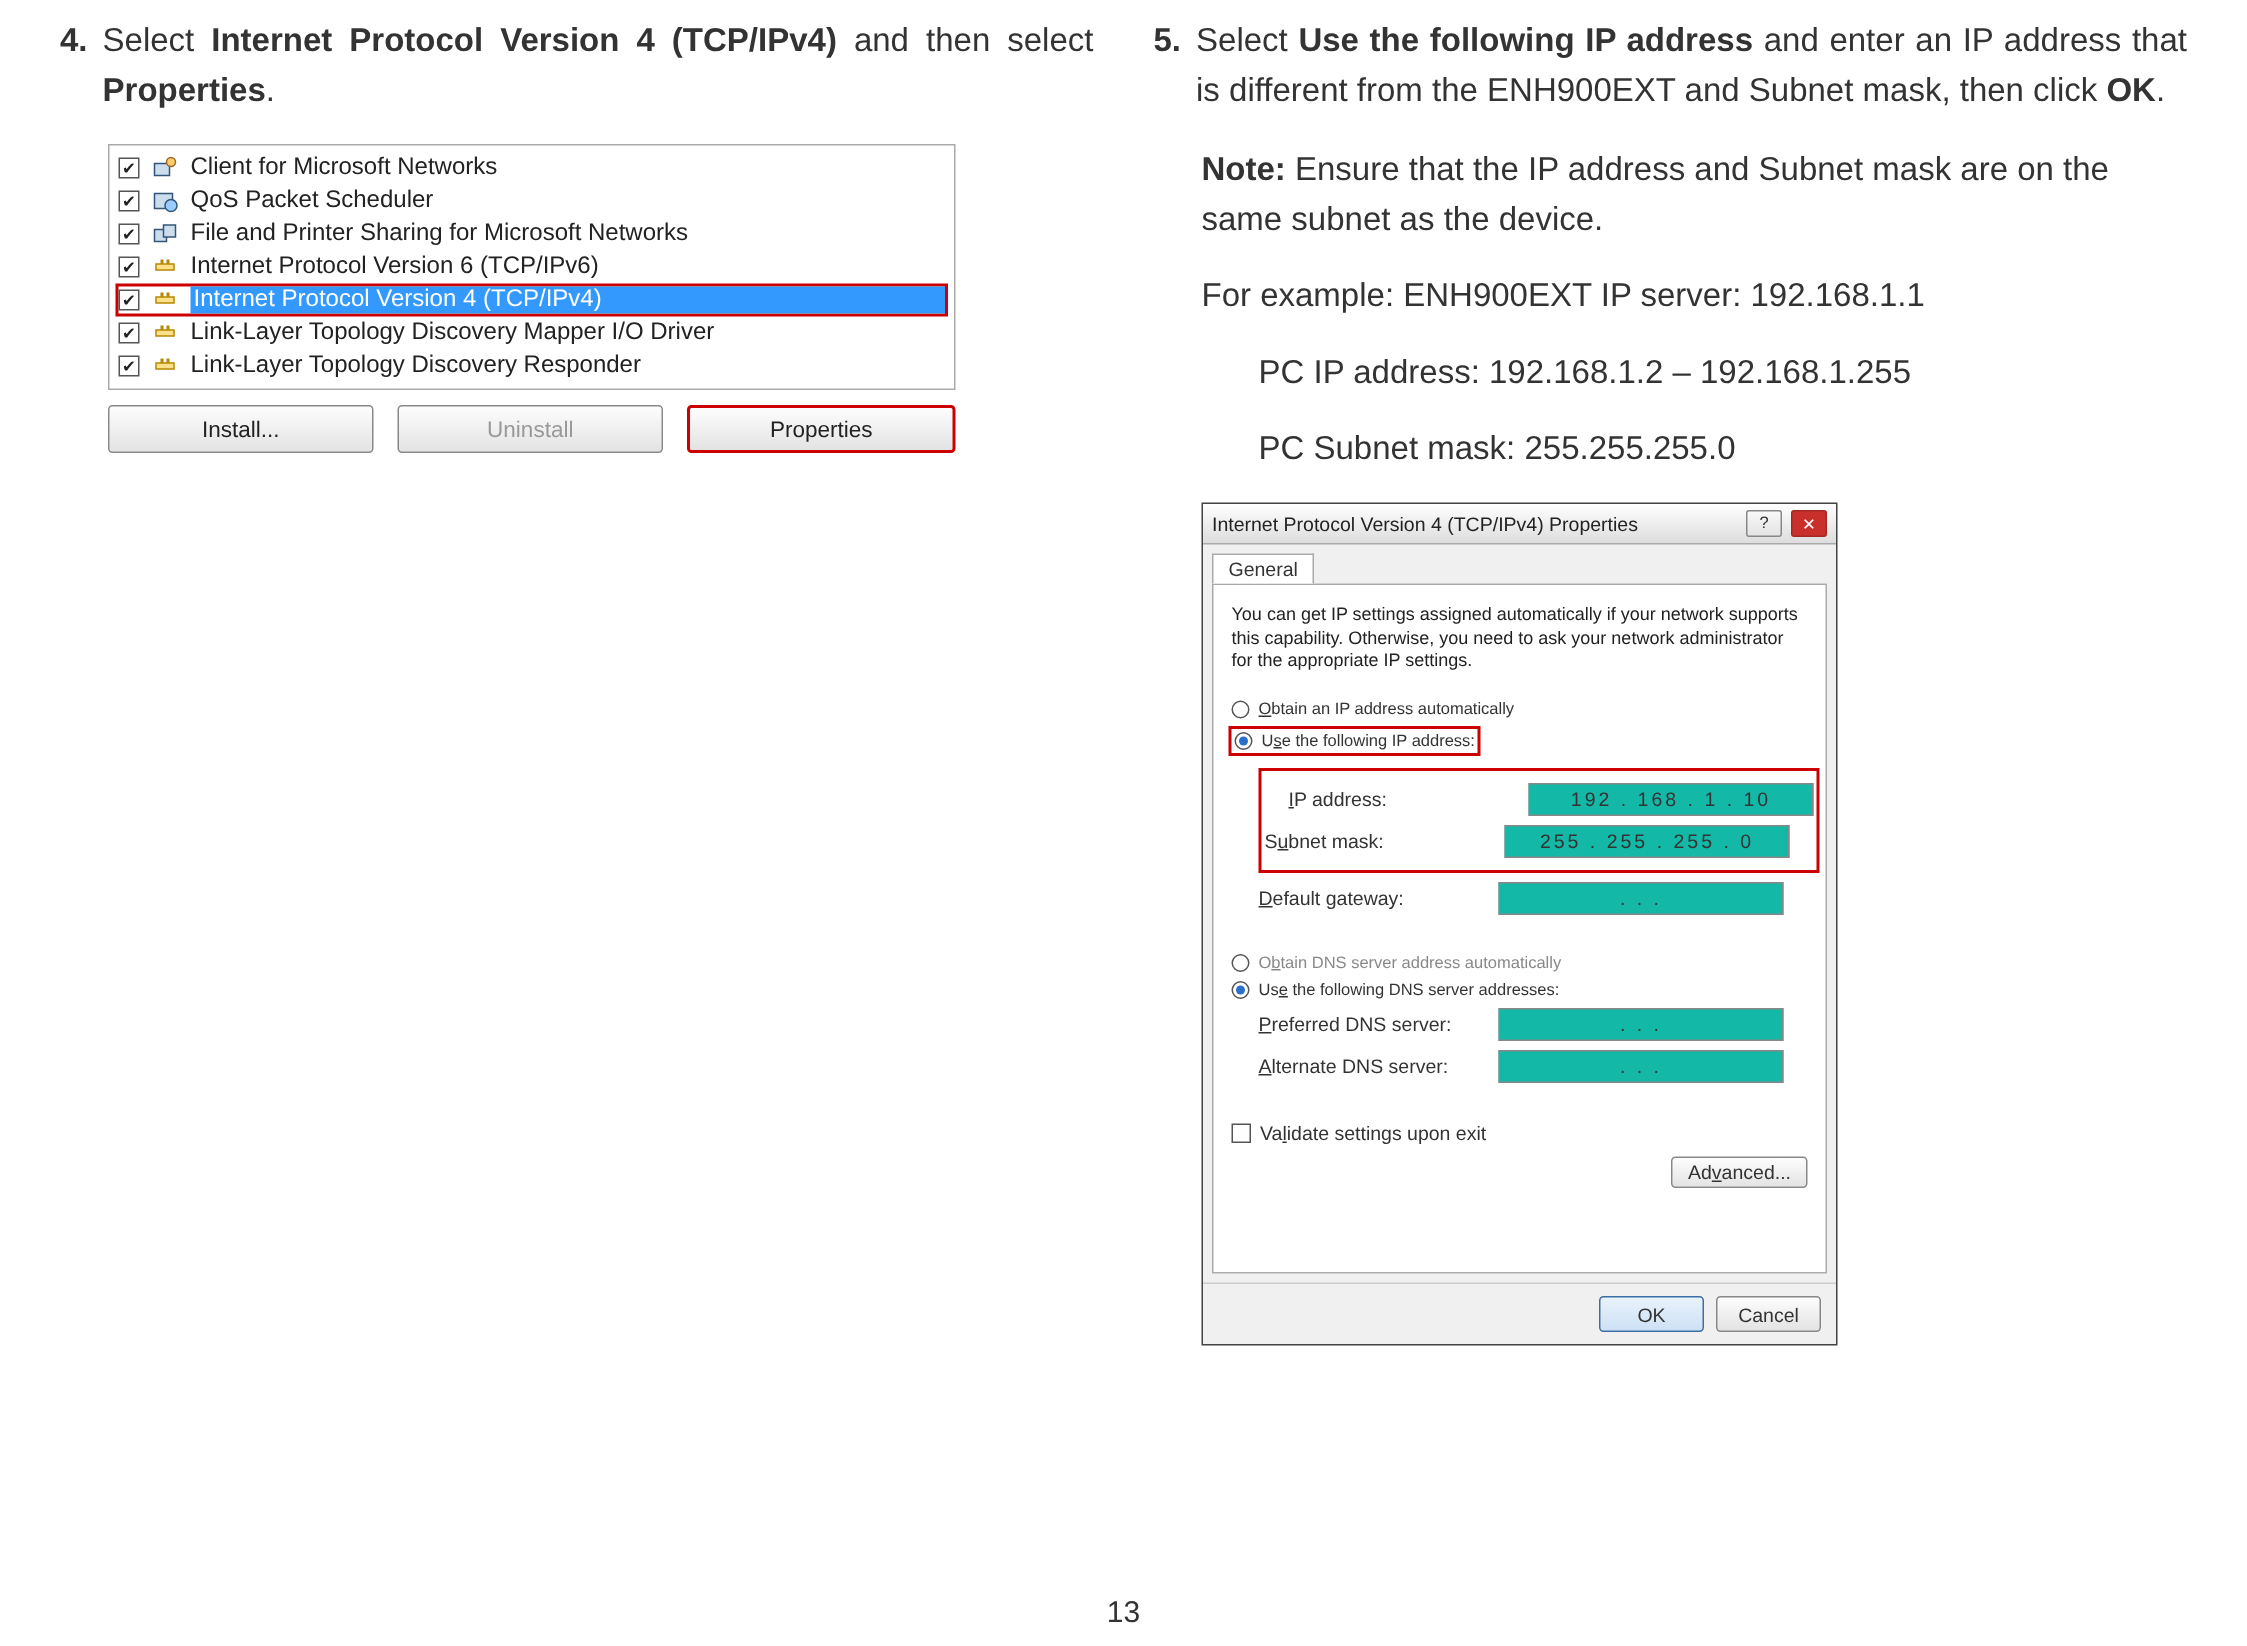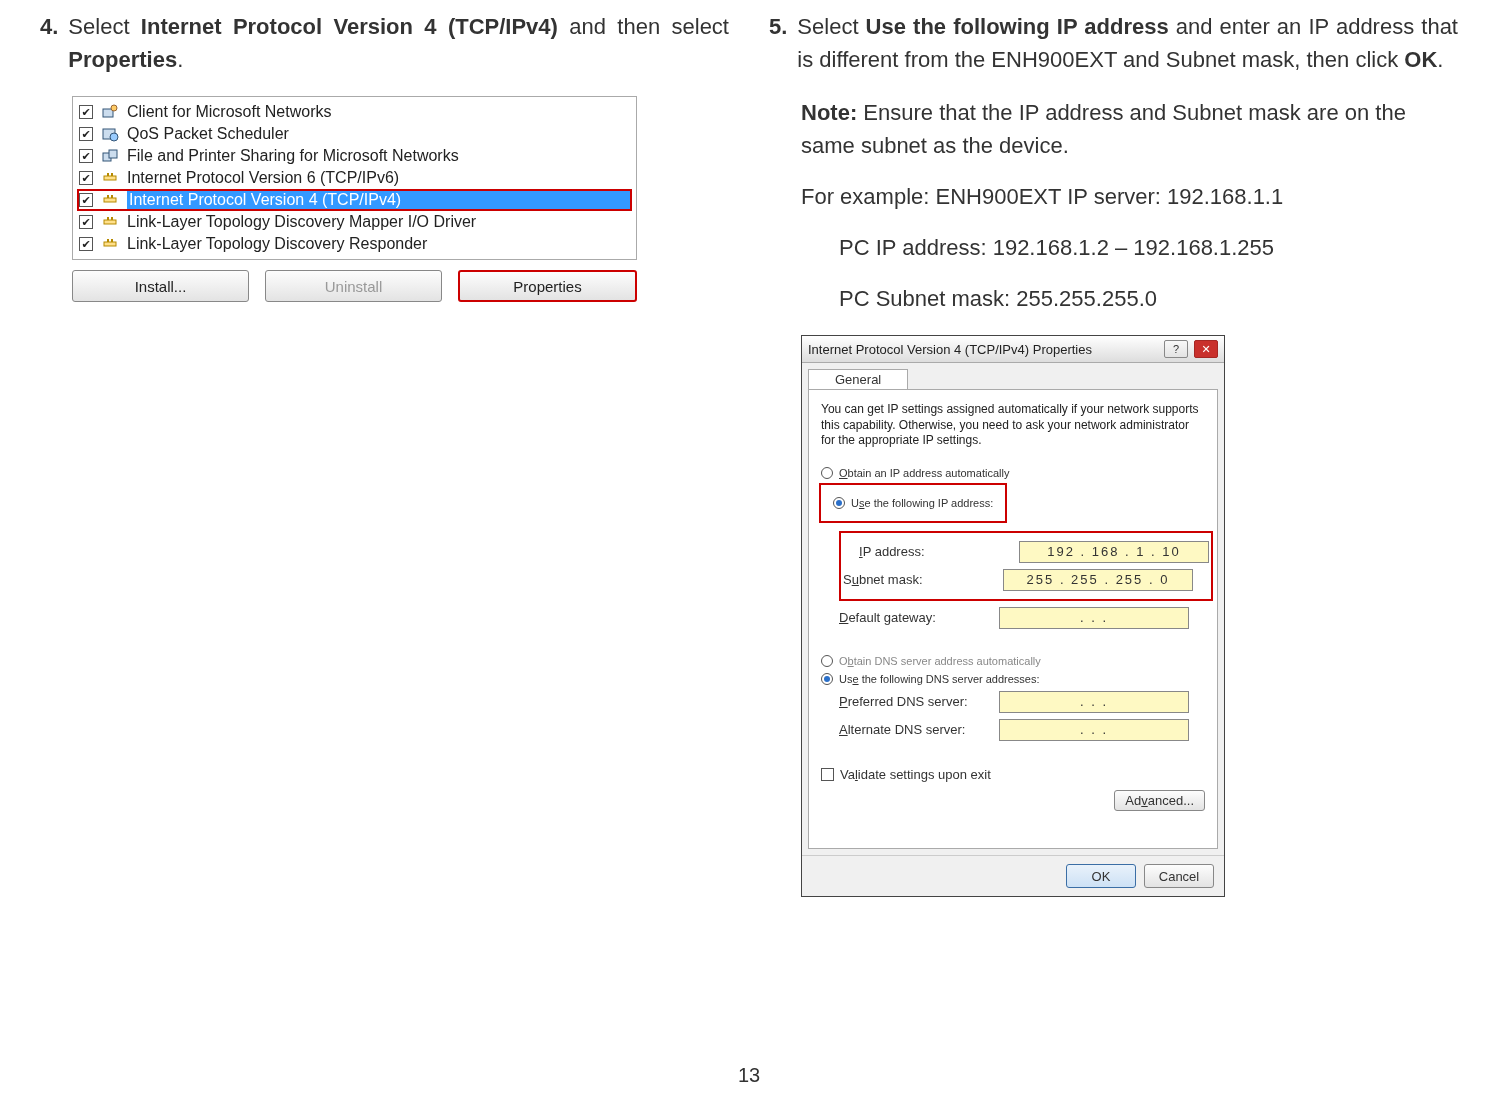--- a/index.html
+++ b/index.html
@@ -123,21 +123,21 @@
       display: flex; align-items: center; justify-content: center;
       font-size: 11px;
     }
     .titlebar-btn.close { background: #c9302c; color: #fff; border-color: #a52724; }
     .tab-strip { padding: 6px 6px 0 6px; }
     .tab {
       display: inline-block;
       border: 1px solid #aaa;
       border-bottom: none;
       background: #fff;
-      padding: 2px 26px;
+      padding: 2px 10px;
       font-size: 13px;
     }
     .tab-panel {
       border: 1px solid #aaa;
       background: #fff;
       margin: 0 6px 6px 6px;
       padding: 12px;
       min-height: 460px;
     }
     .desc { font-size: 12px; color: #222; margin-bottom: 14px; line-height: 1.3; }
@@ -154,21 +154,21 @@
     }
     .radio.selected::after {
       content: ""; width: 6px; height: 6px; background: #2a6fc9; border-radius: 50%;
     }
     .field-row {
       display: flex; align-items: center; margin: 6px 0 6px 18px;
       font-size: 13px;
     }
     .field-label { width: 160px; }
     .ip-input {
-      border: 1px solid #888; background: #fef9c3; width: 190px; height: 22px;
+      border: 1px solid #888; background: #14b8a6; width: 190px; height: 22px;
       display: flex; align-items: center; justify-content: center;
       letter-spacing: 2px; font-size: 13px;
     }
     .hl-group { border: 2px solid #c00; padding: 2px; display: inline-block; }
     .check-row { display: flex; align-items: center; gap: 6px; margin-top: 16px; }
     .small-check { width: 13px; height: 13px; border: 1px solid #555; }
     .dialog-footer {
       display: flex; justify-content: flex-end; gap: 8px;
       padding: 8px 10px; border-top: 1px solid #ccc; background: #f0f0f0;
     }
@@ -313,21 +313,21 @@
         <span class="tab">General</span>
       </div>
       <div class="tab-panel">
         <div class="desc">You can get IP settings assigned automatically if your network supports this capability. Otherwise, you need to ask your network administrator for the appropriate IP settings.</div>
 
         <div class="radio-group noborder">
           <div class="radio-row">
             <span class="radio"></span>
             <span><u>O</u><span>btain an IP address automatically</span></span>
           </div>
-          <div class="radio-row" style="outline:2px solid #c00; padding:12px; display:inline-flex;">
+          <div class="radio-row" style="outline:2px solid #c00; padding:2px; display:inline-flex;">
             <span class="radio selected"></span>
             <span>U<u>s</u>e the following IP address:</span>
           </div>
 
           <div class="hl-group" style="margin-left:18px; margin-top:4px;">
             <div class="field-row" style="margin-left:16px;">
               <span class="field-label"><u>I</u>P address:</span>
               <span class="ip-input">192 . 168 .   1   .  10</span>
             </div>
             <div class="field-row" style="margin-left:0;">

